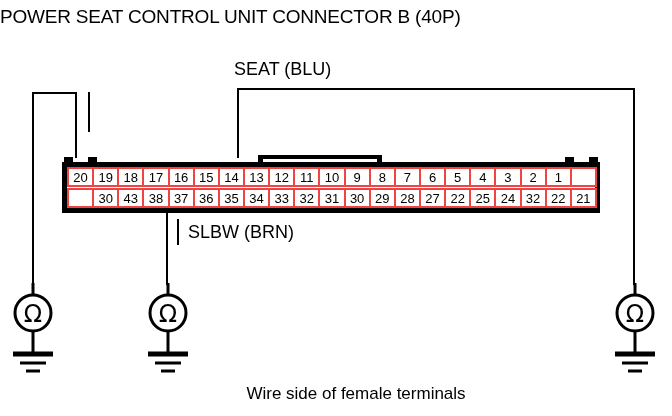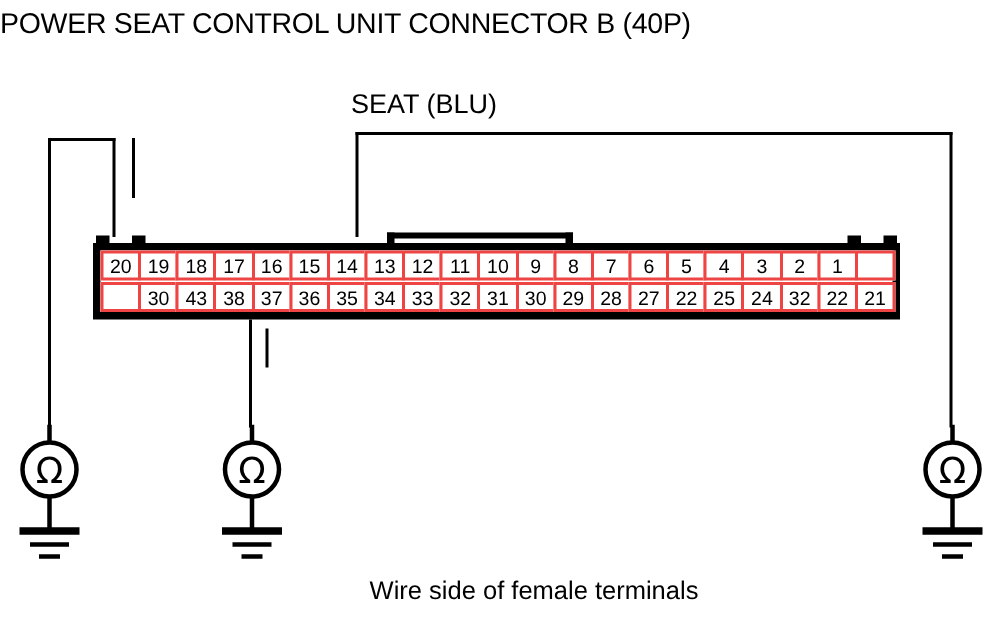--- a/index.html
+++ b/index.html
@@ -168,20 +168,23 @@
   <div class="ln" id="slfw-v2"></div>
 
   <div class="ln" id="slbw-v"></div>
   <div class="ln" id="slbw-stem"></div>
 
 
   <div class="lbl" id="label-slfw">
     <div>SEAT (BLU)</div>
   </div>
 
+  <div class="lbl" id="label-slbw">
+    <div>SLBW (BRN)</div>
+  </div>
 
   <div id="connector">
 
     <div class="tab" id="tab-a"></div>
     <div class="tab" id="tab-b"></div>
     <div class="tab" id="tab-c"></div>
     <div class="tab" id="tab-d"></div>
 
     <div id="latch">
       <div id="latch-top"></div>

